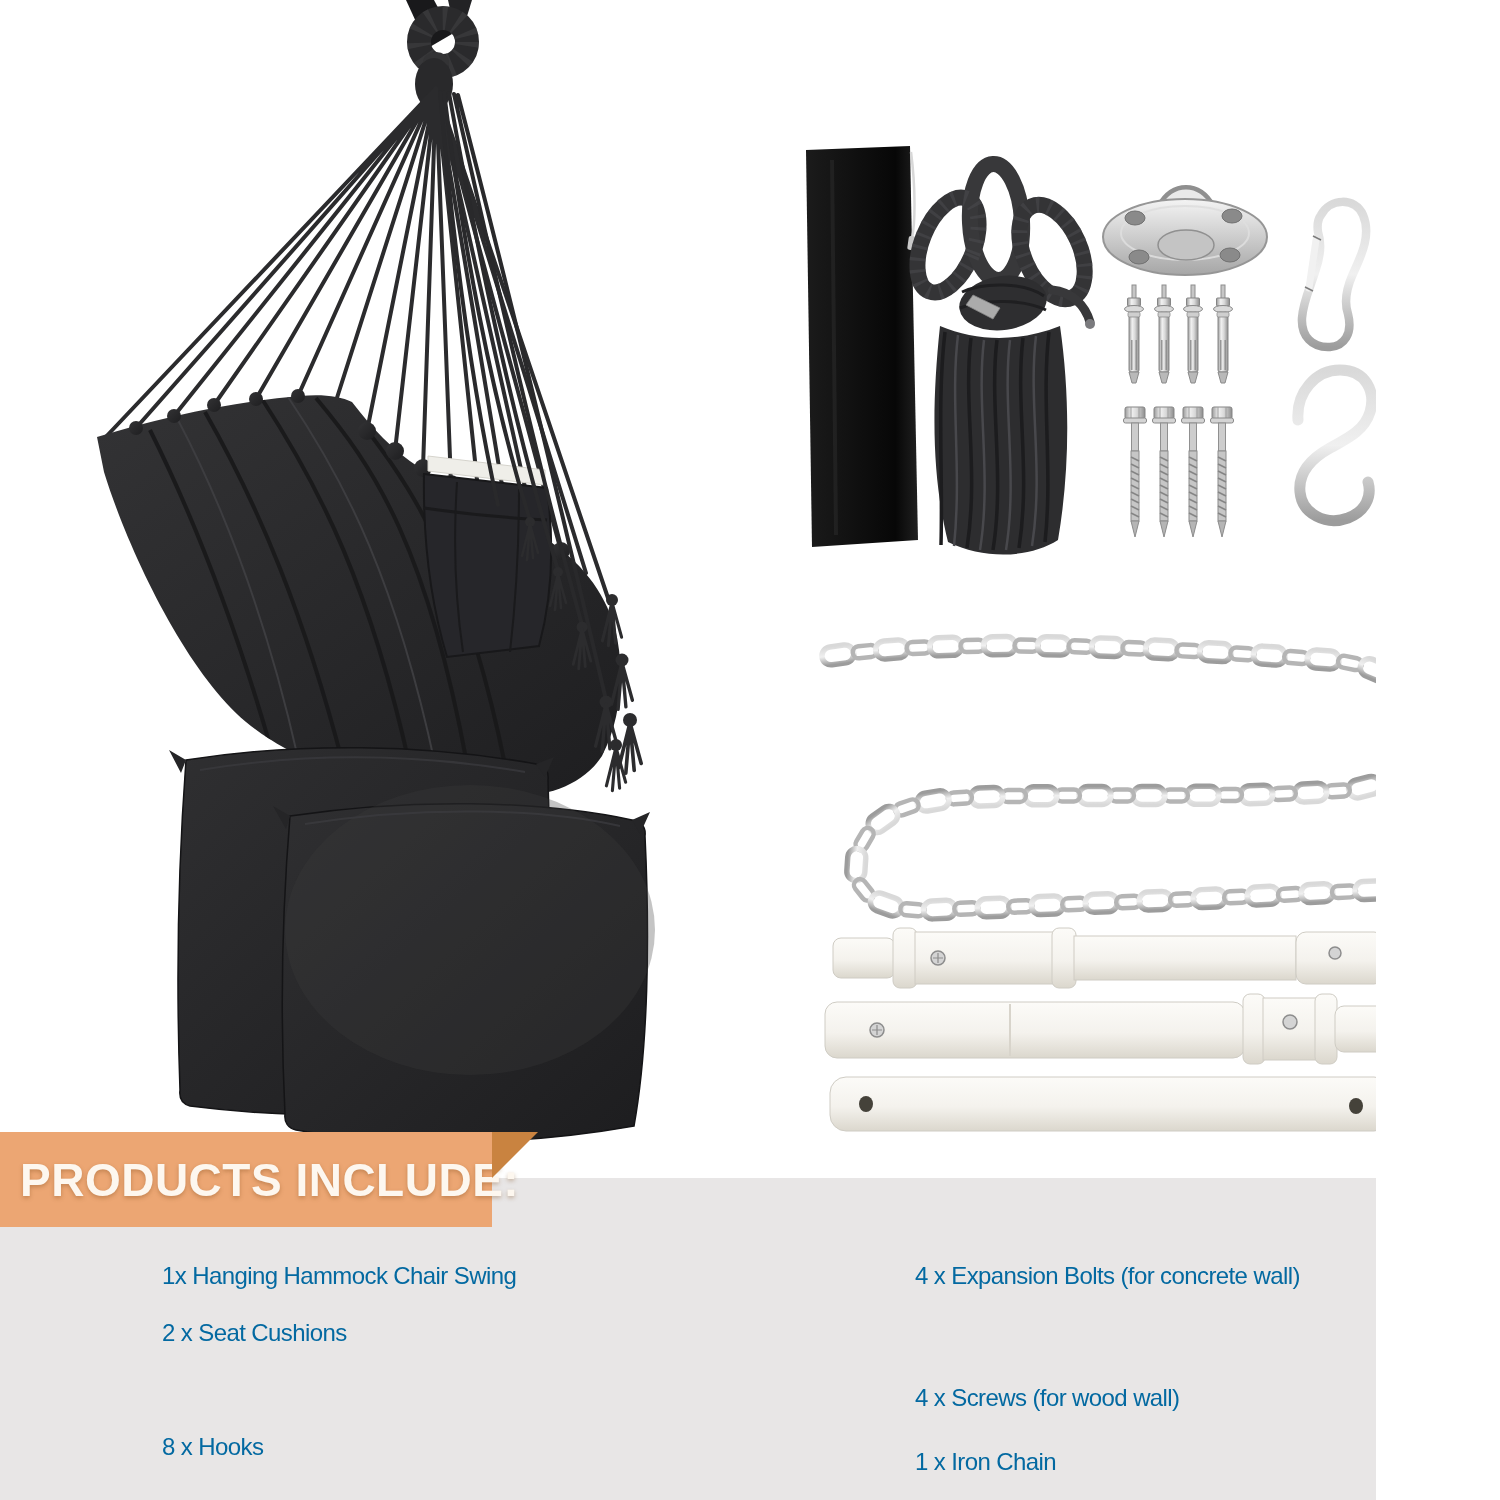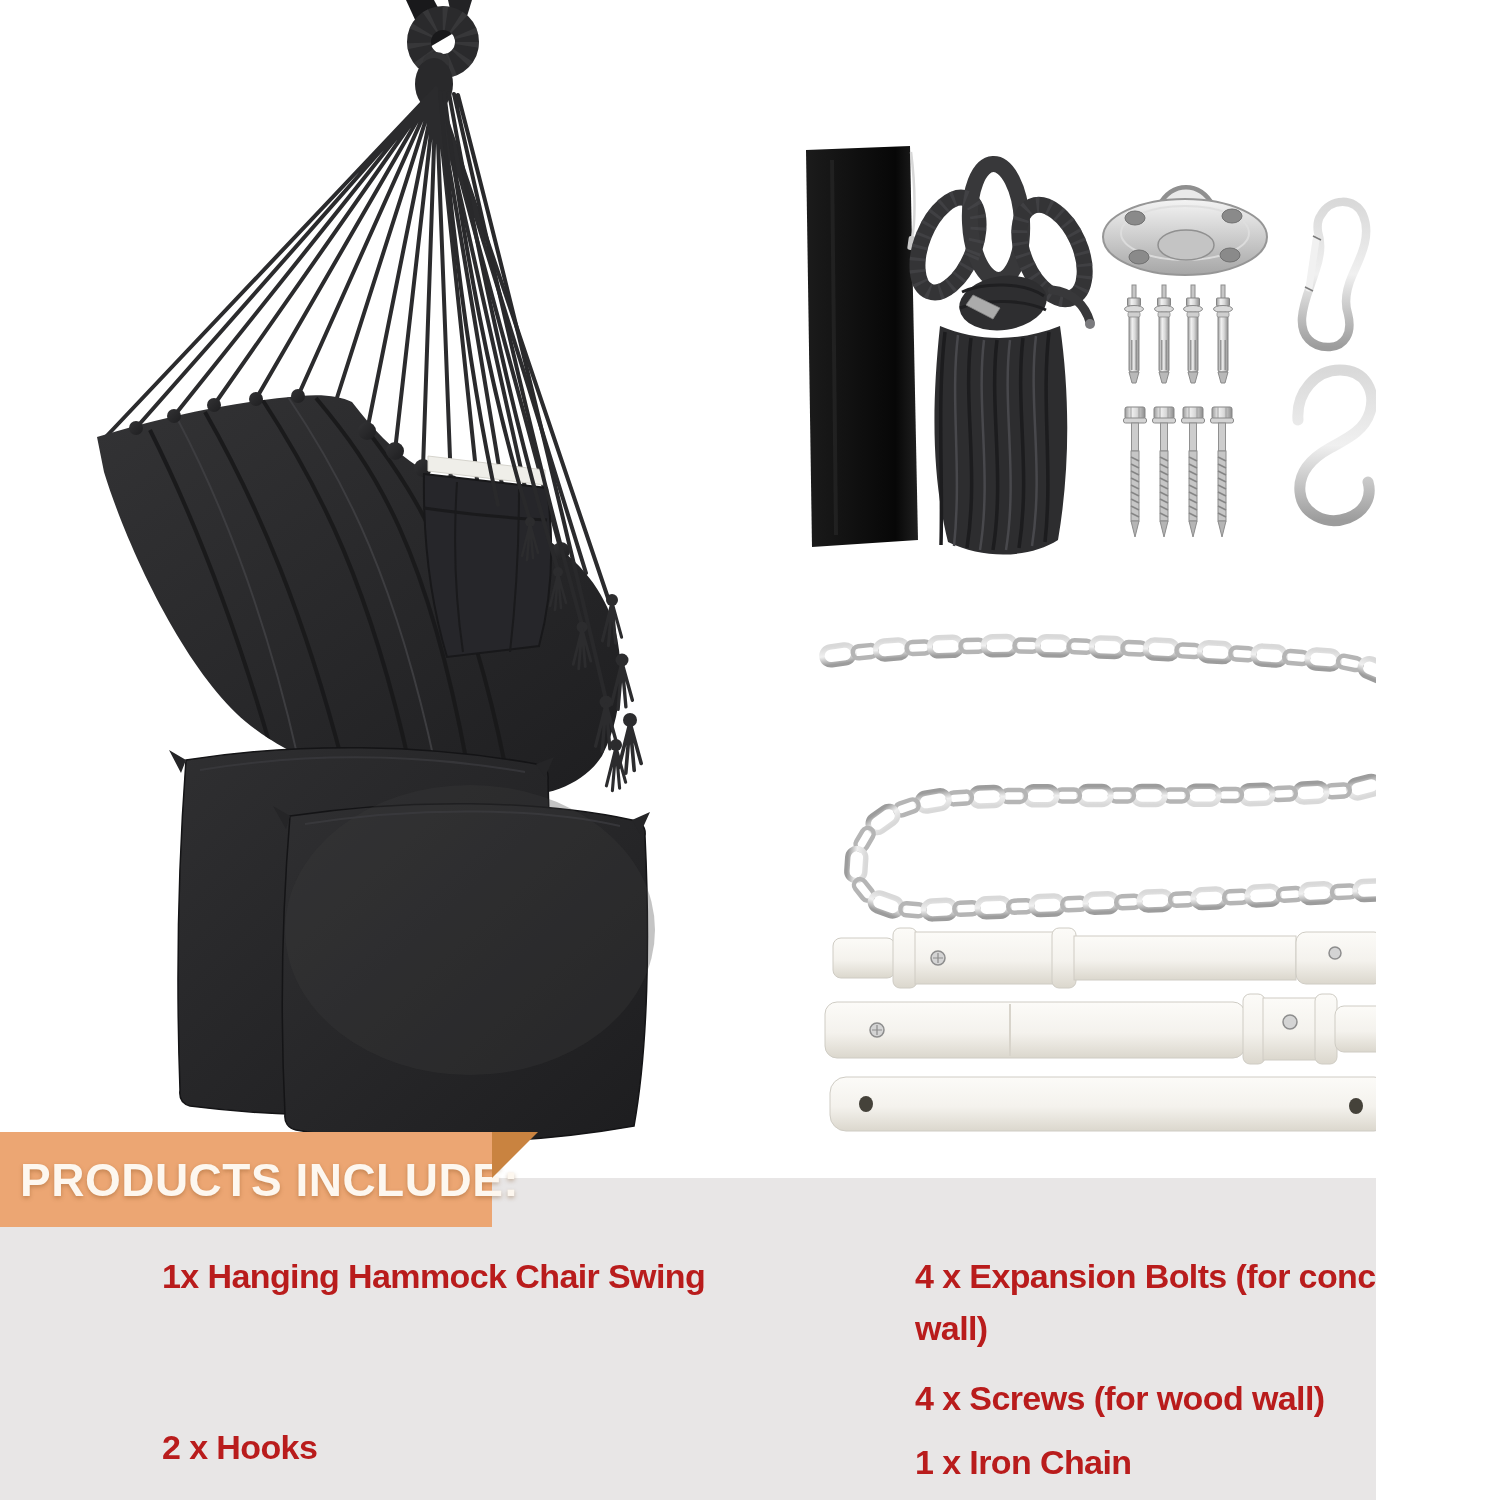--- a/index.html
+++ b/index.html
@@ -6,21 +6,21 @@
   .stage{position:relative;width:1376px;height:1500px;background:#fff;overflow:hidden;
          font-family:"Liberation Sans","DejaVu Sans",sans-serif;}
   .art{position:absolute;left:0;top:0;}
   .panel{position:absolute;left:0;top:1178px;width:1500px;height:322px;background:#E8E6E6;}
   .banner{position:absolute;left:0;top:1132px;width:492px;height:95px;background:#ECA673;
           display:flex;align-items:center;box-sizing:border-box;padding-left:20px;
           color:#FDF7EF;font-size:46px;font-weight:bold;letter-spacing:.5px;
           text-shadow:0 2px 4px rgba(120,70,20,.35);white-space:nowrap;}
   .fold{position:absolute;left:492px;top:1132px;width:0;height:0;
         border-top:46px solid #C98340;border-right:46px solid transparent;}
-  .item{position:absolute;font-size:34px;font-weight:bold;color:#b91c1c;
+  .item{position:absolute;font-size:24px;font-weight:normal;color:#0369a1;
         letter-spacing:-0.6px;line-height:52px;}
   .col-l{left:162px;}
   .col-r{left:915px;width:600px;}
 </style>
 </head>
 <body>
 
 <div class="stage">
 
   <svg class="art" width="1500" height="1500" viewBox="0 0 1500 1500" xmlns="http://www.w3.org/2000/svg" xmlns:xlink="http://www.w3.org/1999/xlink">
@@ -323,18 +323,19 @@
     </g>
   </svg>
 
   <div class="panel"></div>
   <div class="banner">
     <span>PRODUCTS INCLUDE:</span>
   </div>
   <div class="fold"></div>
 
   <div class="item col-l" style="top:1250px">1x Hanging Hammock Chair Swing</div>
-  <div class="item col-l" style="top:1421px">2 x Hooks</div>
+  <div class="item col-l" style="top:1307px">2 x Seat Cushions</div>
+  <div class="item col-l" style="top:1421px">8 x Hooks</div>
 
   <div class="item col-r" style="top:1250px">4 x Expansion Bolts (for concrete wall)</div>
   <div class="item col-r" style="top:1372px">4 x Screws (for wood wall)</div>
   <div class="item col-r" style="top:1436px">1 x Iron Chain</div>
 </div>
 
 </body></html>

